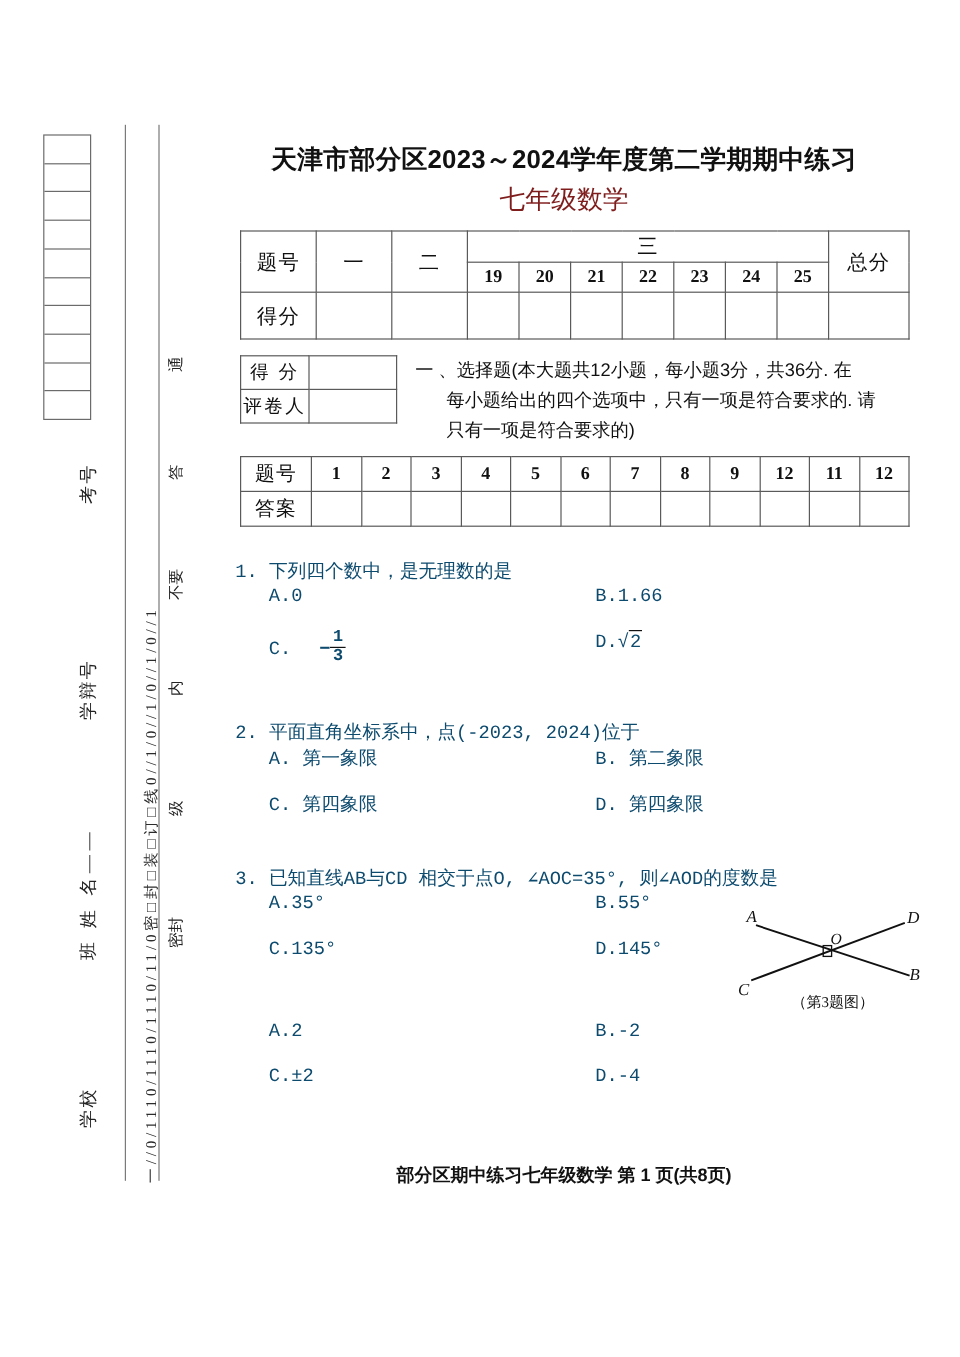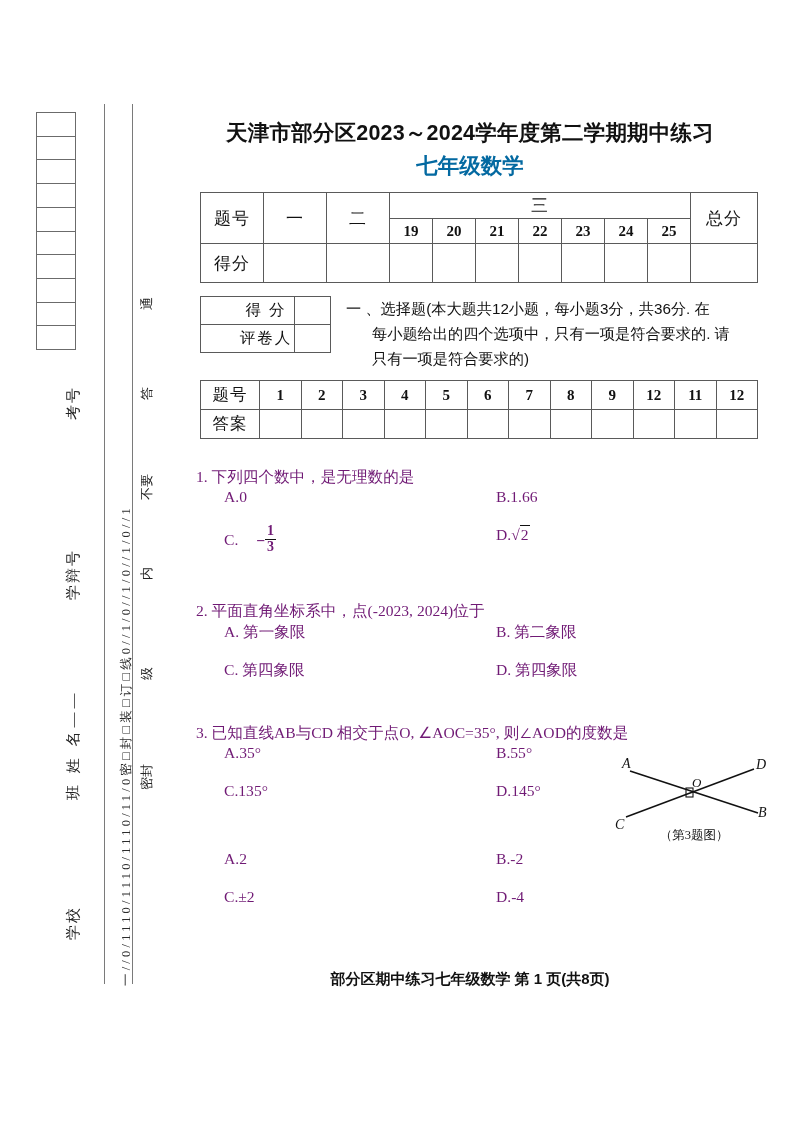--- a/index.html
+++ b/index.html
@@ -105,24 +105,24 @@
   }
   #title-line1 {
     font-family: "Liberation Sans", sans-serif;
     font-weight: bold;
     font-size: 21.5px;
     letter-spacing: .2px;
     color: #111;
   }
   #title-line2 {
     font-family: "Liberation Sans", sans-serif;
-    font-weight: bold;
+    font-weight: normal;
     font-size: 21.5px;
     margin-top: 4px;
-    color: #0369a1;
+    color: #7f1d1d;
   }
 
   
   table.grid {
     border-collapse: collapse;
     table-layout: fixed;
   }
   table.grid td, table.grid th {
     border: 1px solid #5a5a5a;
     text-align: center;
@@ -150,22 +150,21 @@
   
   #marker-box {
     position: absolute;
     left: 40px;
     top: 296px;
     width: 131px;
   }
   #marker-box td {
     font-size: 15.5px;
     height: 27px;
-    font-family: Liberation Serif, serif;
-    padding-left: 37px;
+    font-family: Liberation Sans, sans-serif;
   }
   #marker-box td.lab { width: 56px; letter-spacing: 2px; }
 
   #section1-text {
     position: absolute;
     left: 186px;
     top: 296px;
     width: 412px;
     font-family: "Liberation Sans", sans-serif;
     font-size: 15.2px;
@@ -189,22 +188,22 @@
   }
   #answer-table td.lab { font-size: 16.5px; letter-spacing: 1px; }
   #answer-table td.num { font-weight: bold; }
 
   
   .question {
     position: absolute;
     left: 36px;
     width: 580px;
     font-size: 15.6px;
-    font-family: Liberation Serif, serif;
-    color: #701a75;
+    font-family: Liberation Mono, monospace;
+    color: #0c4a6e;
   }
   .q-stem { line-height: 22px; }
   .opts {
     position: relative;
     margin-top: 0;
   }
   .opt-row {
     position: relative;
     height: 38px;
   }

